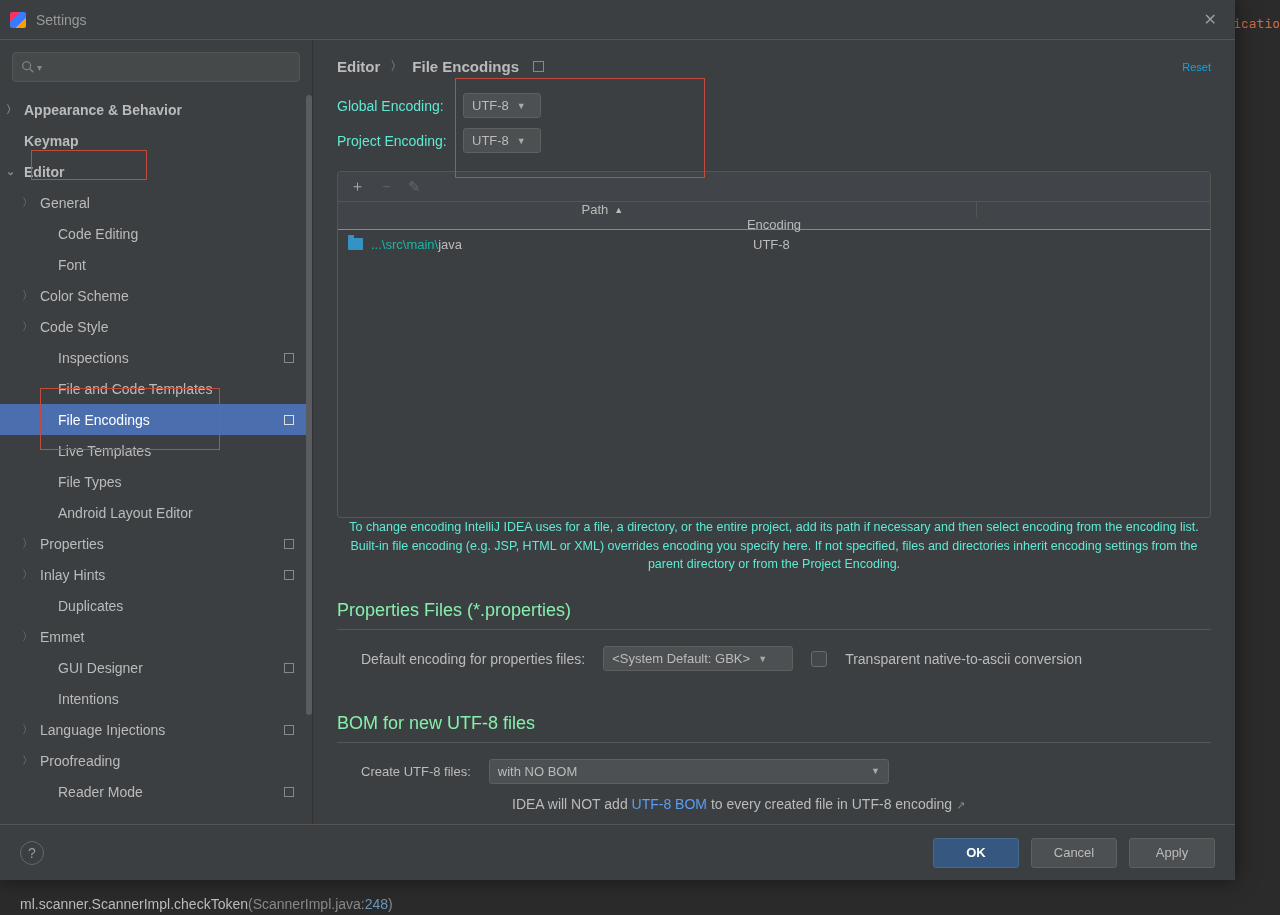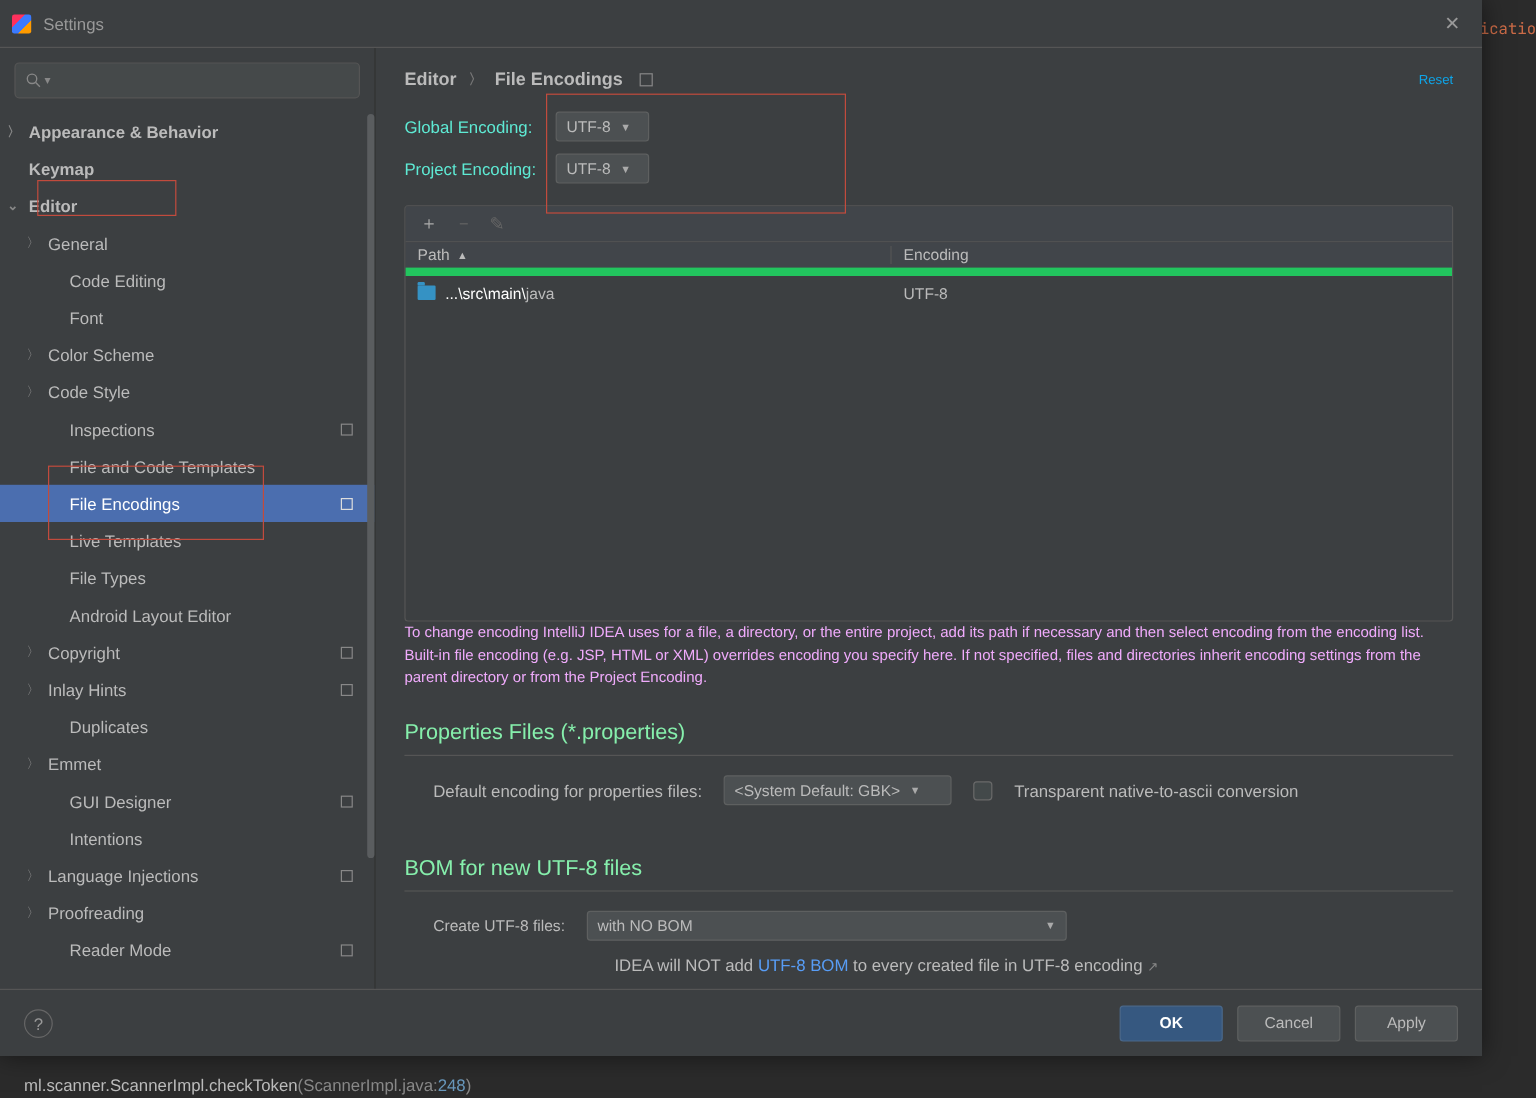--- a/index.html
+++ b/index.html
@@ -33,32 +33,32 @@
 .reset { margin-left: auto; color: #0ea5e9; font-weight: 400; cursor: pointer; font-size: 11px;}
 .form-row { display: flex; align-items: center; margin-bottom: 10px; }
 .form-row label { width: 126px; font-size: 14px; color: #5eead4; }
 .combo { background: #4c5052; border: 1px solid #5e6060; border-radius: 3px; padding: 4px 8px; display: inline-flex; align-items: center; gap: 8px; cursor: pointer; min-width: 78px; color: #bbbbbb; font-size: 13px;}
 .combo .caret { font-size: 9px; color: #aaa; }
 .red-box1 { position: absolute; border: 1px solid #c24b3d; pointer-events: none; }
 .table-wrap { margin-top: 8px; border: 1px solid #555; border-radius: 3px; display: flex; flex-direction: column; height: 350px; background: #3c3f41;}
 .table-toolbar { height: 30px; background: #41454a; border-bottom: 1px solid #555; display: flex; align-items: center; gap: 14px; padding: 0 12px;}
 .tbtn { color: #aaa; font-size: 15px; cursor: pointer; }
 .tbtn.dis { color: #666; cursor: default;}
-.table-head { height: 28px; background: #41454a; border-bottom: 7px solid #22c55e; display: flex; align-items: center; }
+.table-head { height: 28px; background: #41454a; border-bottom: 1px solid #22c55e; display: flex; align-items: center; flex-direction: column; }
 .th { padding: 0 10px; font-size: 13px; color: #bbbbbb;}
 .th.col1 { width: 405px; border-right: 1px solid #555; display:flex; align-items:center; gap:6px;}
 .th .sort { font-size: 9px; }
 .table-body { flex: 1; overflow: auto; }
 .trow { display: flex; align-items: center; height: 28px; }
 .tcell { padding: 0 10px; font-size: 13px; color: #bbbbbb; display:flex; align-items:center; gap:8px;}
 .tcell.col1 { width: 405px; }
 .folder-icon { width: 15px; height: 12px; background: #3592c4; border-radius: 1px; position: relative;}
 .folder-icon:before { content:''; position:absolute; top:-3px; left:0; width:6px; height:3px; background:#3592c4; border-radius:1px 1px 0 0;}
-.muted { color: #ffffff; }
-.hint { font-size: 12.5px; color: #f0abfc; line-height: 1.5; margin-top: 0; }
+.muted { color: #14b8a6; }
+.hint { font-size: 12.5px; color: #5eead4; line-height: 1.5; margin-top: 0; text-align: center; }
 .section-title { font-size: 18px; color: #86efac; margin-top: 26px; margin-bottom: 2px; }
 .section-divider { height: 1px; background: #555; margin-top: 6px; margin-bottom: 16px;}
 .prop-row { display: flex; align-items: center; gap: 18px; padding-left: 24px; margin-bottom: 16px;}
 .prop-row .lbl { font-size: 14px; color: #bbbbbb; }
 .checkbox { width: 16px; height: 16px; border: 1px solid #6a6a6a; border-radius: 3px; background: #43494a; cursor:pointer;}
 .combo-wide { min-width: 190px; }
 .bom-row { display: flex; align-items: center; gap: 18px; padding-left: 24px; }
 .combo-wider { min-width: 400px; justify-content: space-between;}
 .bom-hint { font-size: 14px; color: #bbbbbb; padding-left: 175px; margin-top: 12px; }
 .bom-hint a { color: #589df6; text-decoration: none; }
@@ -138,21 +138,21 @@
             <span>Live Templates</span>
           </div>
         <div class="tree-item d2">
             <span>File Types</span>
           </div>
         <div class="tree-item d2">
             <span>Android Layout Editor</span>
           </div>
         <div class="tree-item d1">
             <span class="arrow">〉</span>
-            <span>Copyright</span>
+            <span>Properties</span>
             <span class="sq"></span>
           </div>
         <div class="tree-item d1">
             <span class="arrow">〉</span>
             <span>Inlay Hints</span>
             <span class="sq"></span>
           </div>
         <div class="tree-item d2">
             <span>Duplicates</span>
           </div>

